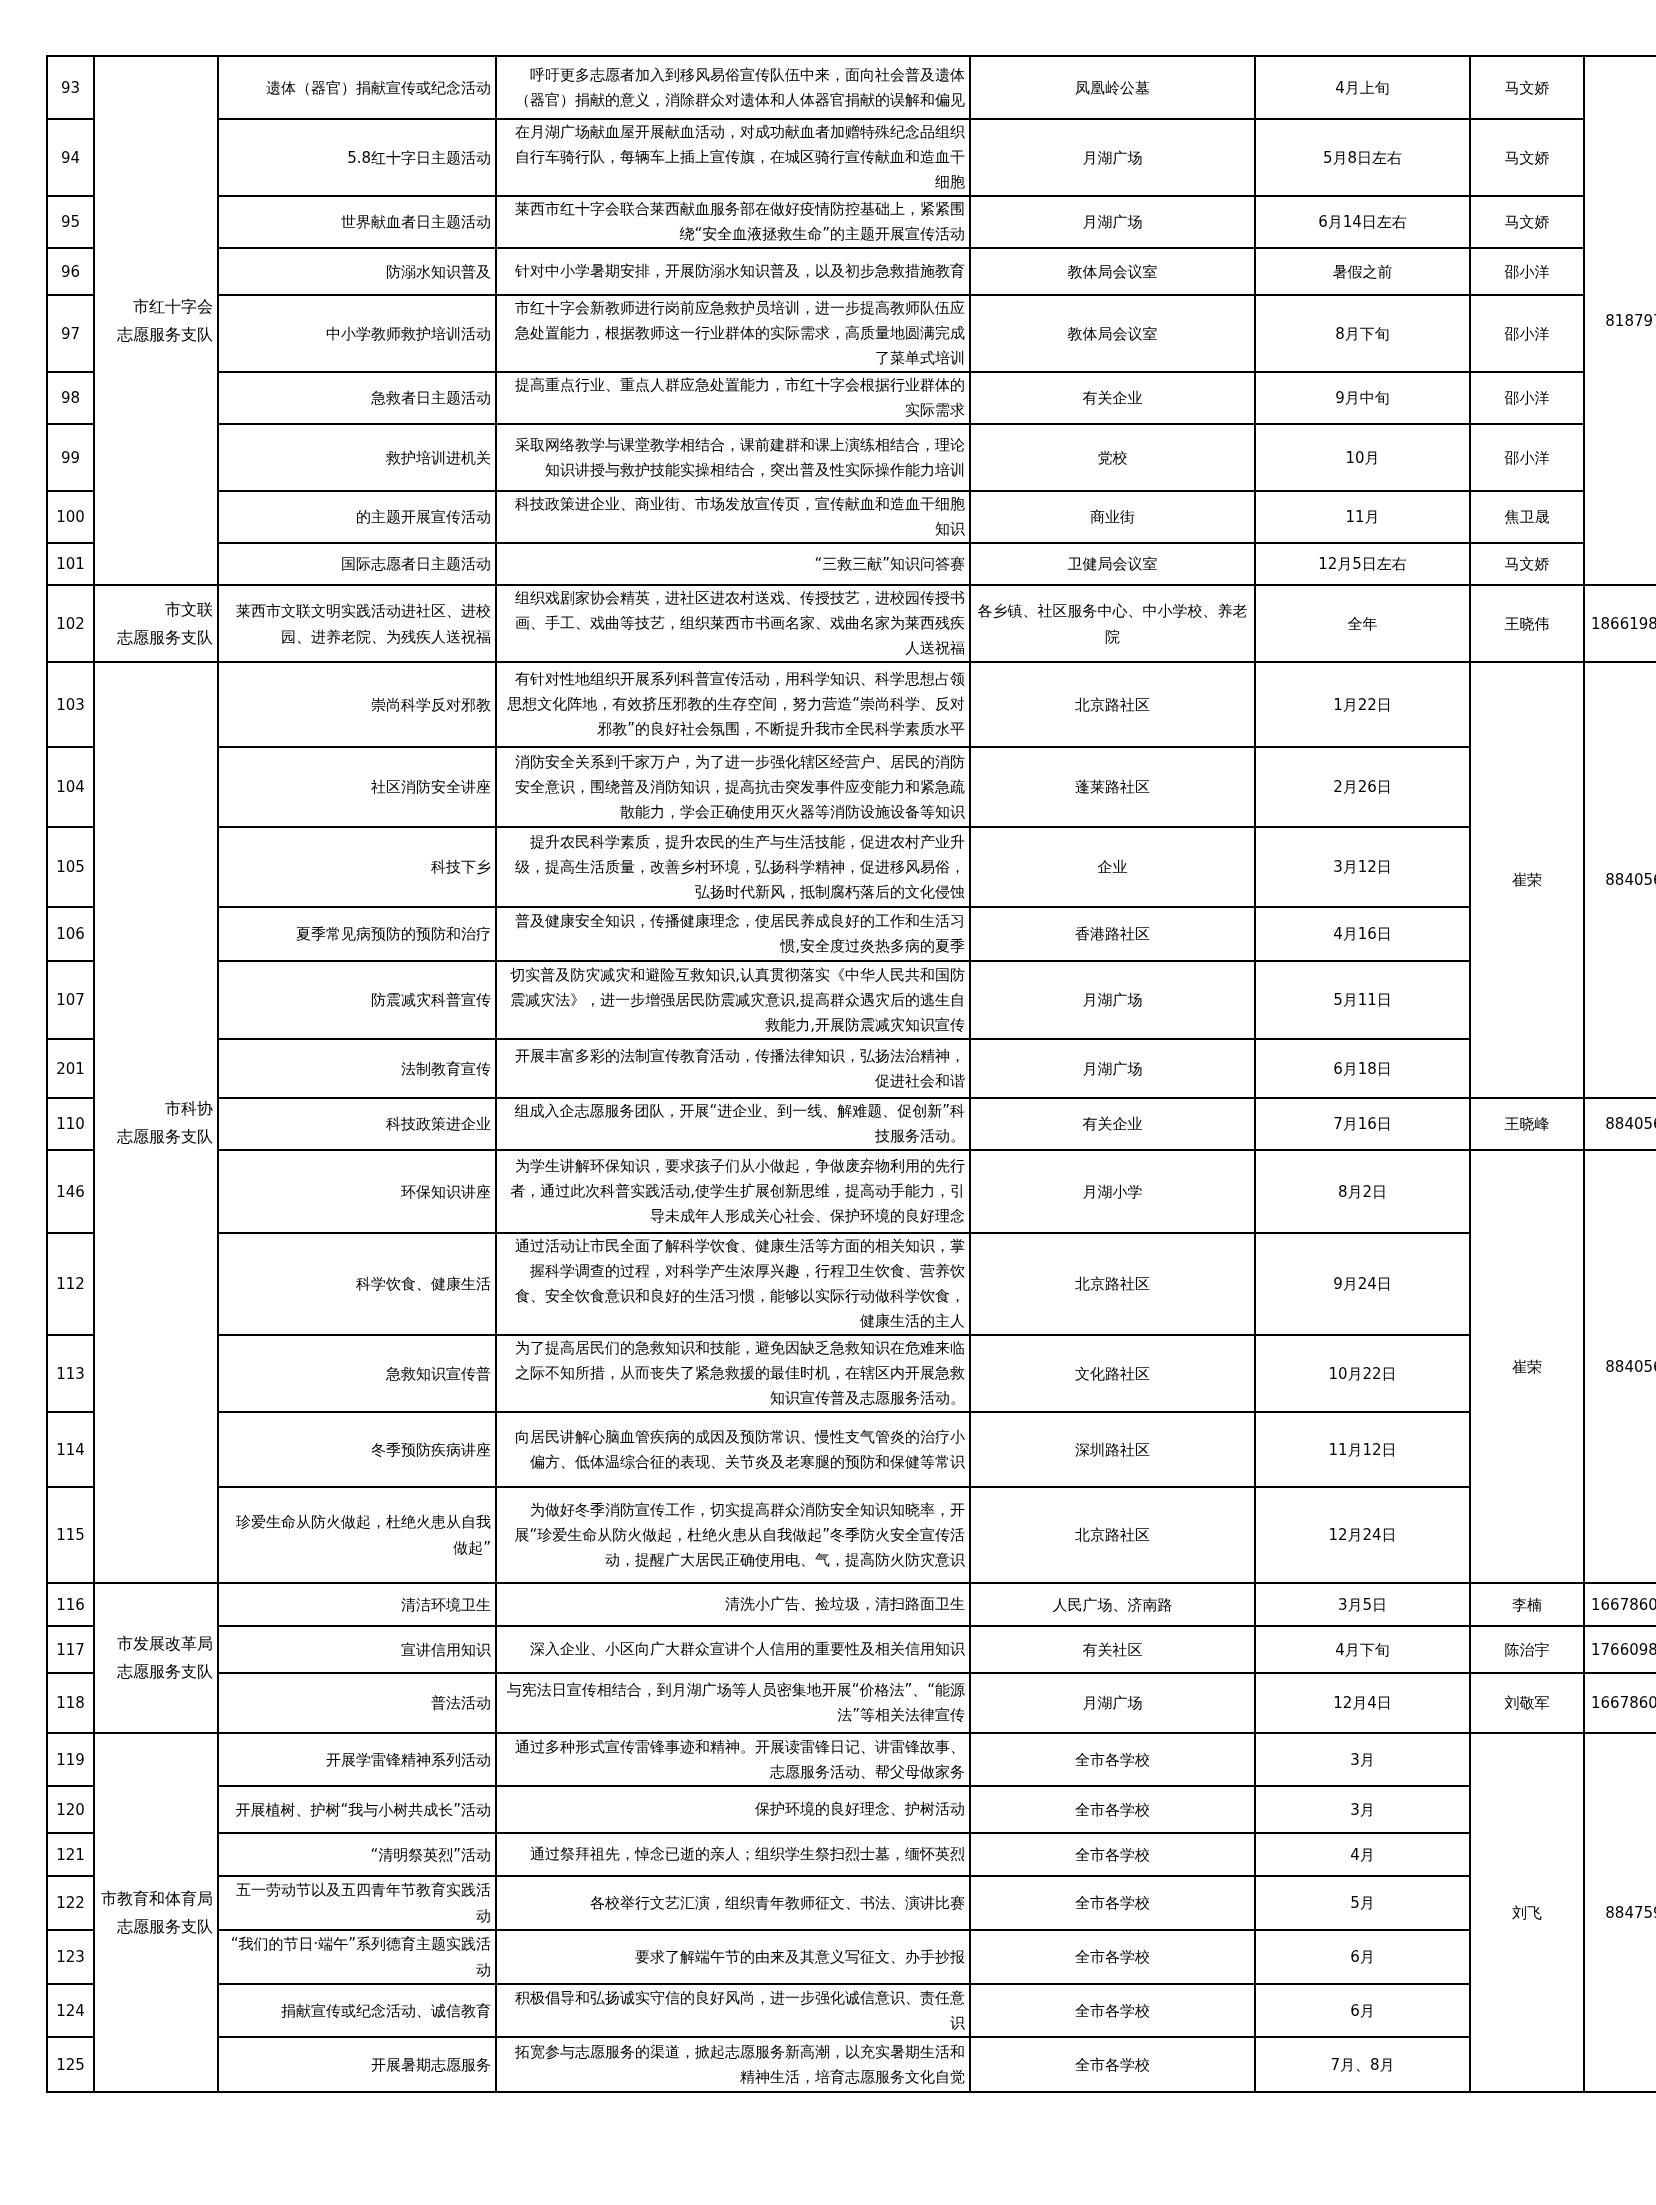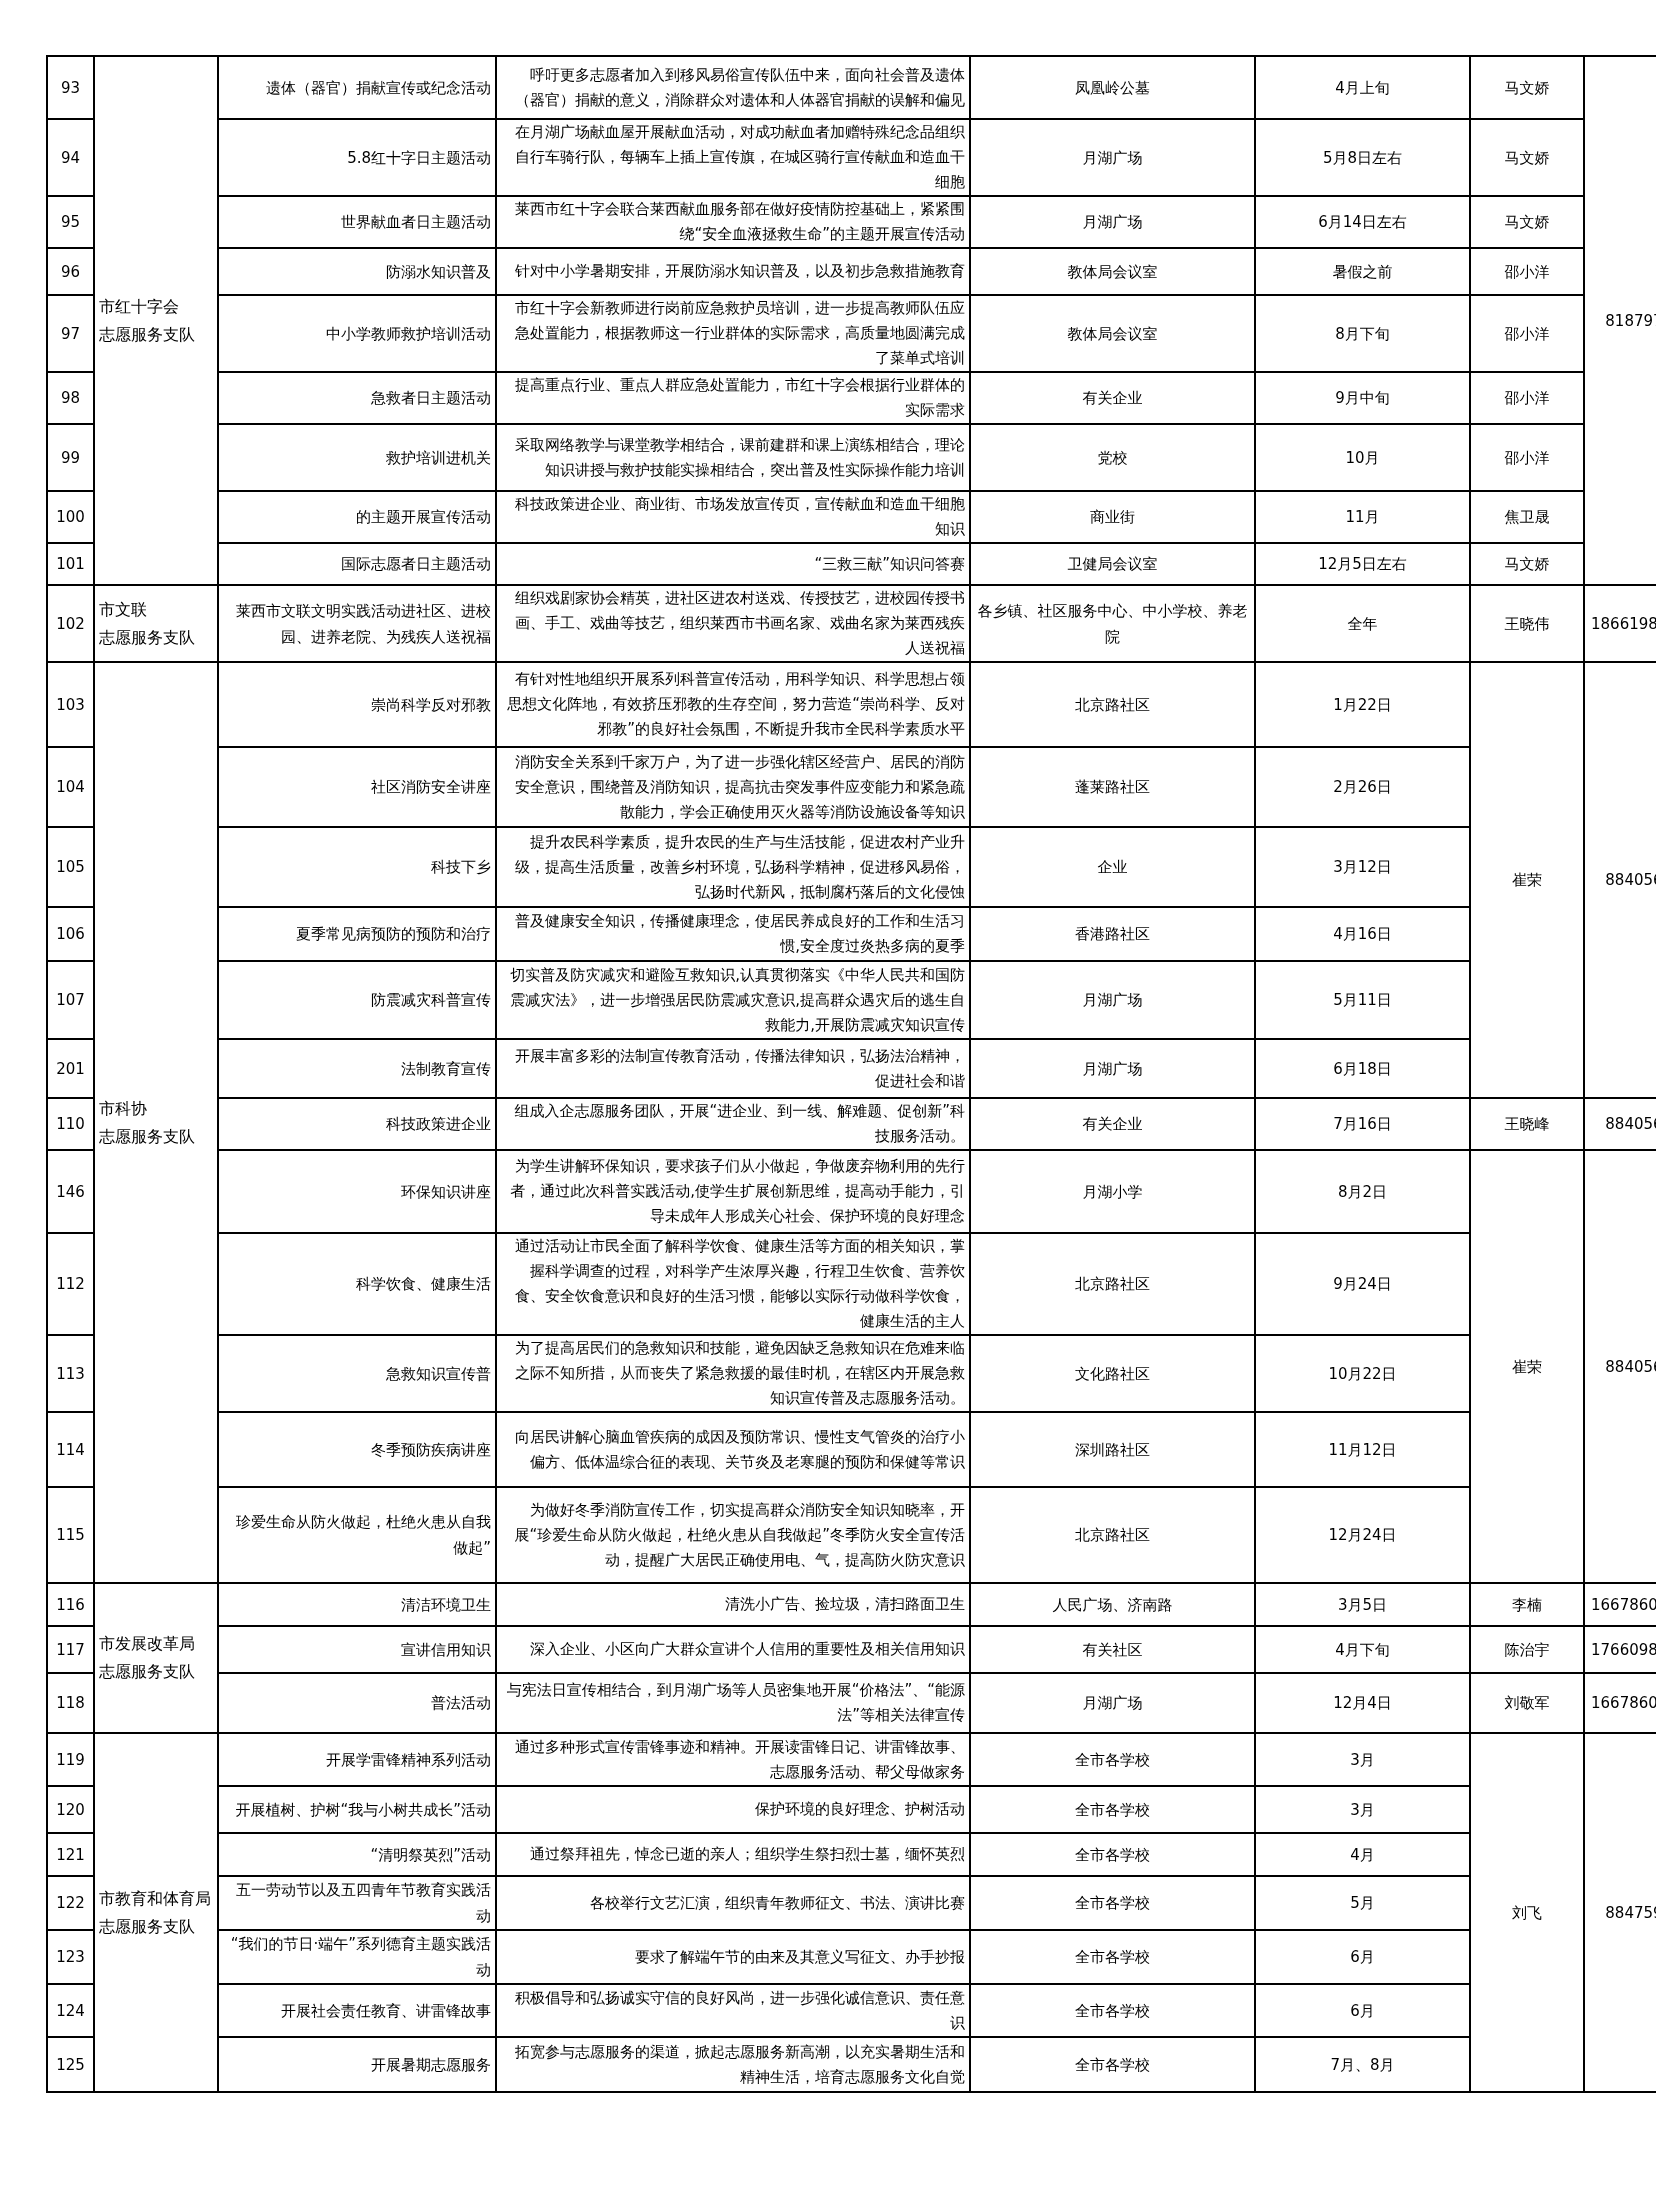--- a/index.html
+++ b/index.html
@@ -2,21 +2,21 @@
 <html style="font-size:8px"><head>
 <meta charset="utf-8">
 <style>
   html, body { margin: 0; padding: 0; background: #ffffff; }
   body { width: 1657px; height: 2205px; position: relative; overflow: hidden;
          font-family: "DejaVu Sans", "Liberation Sans", sans-serif; color: #000; }
   .sheet { position: absolute; left: 46px; top: 55px; width: 1656px; }
   table { border-collapse: collapse; table-layout: fixed; width: 1656px; }
   td { border: 2.5px solid #000; font-size: 15px; line-height: 26px; padding: 0 4px; vertical-align: middle; word-break: break-all; }
   td.no { text-align: center; }
-  td.unit { text-align: left; font-size: 16px; line-height: 28px; }
+  td.unit { text-align: right; font-size: 16px; line-height: 28px; }
   td.act { text-align: right; }
   td.content { text-align: right; font-size: 15px; line-height: 25px; }
   td.loc, td.time, td.person, td.phone { text-align: center; }
 </style>
 </head>
 <body>
 
 <div class="sheet">
 <table>
   <colgroup>
@@ -276,21 +276,21 @@
     </tr>
     <tr style="height:53px">
       <td class="no">123</td>
       <td class="act">“我们的节日·端午”系列德育主题实践活动</td>
       <td class="content">要求了解端午节的由来及其意义写征文、办手抄报</td>
       <td class="loc">全市各学校</td>
       <td class="time">6月</td>
     </tr>
     <tr style="height:53px">
       <td class="no">124</td>
-      <td class="act">开展社会责任教育、讲雷锋故事</td>
+      <td class="act">捐献宣传或纪念活动、诚信教育</td>
       <td class="content">积极倡导和弘扬诚实守信的良好风尚，进一步强化诚信意识、责任意识</td>
       <td class="loc">全市各学校</td>
       <td class="time">6月</td>
     </tr>
     <tr style="height:55px">
       <td class="no">125</td>
       <td class="act">开展暑期志愿服务</td>
       <td class="content">拓宽参与志愿服务的渠道，掀起志愿服务新高潮，以充实暑期生活和精神生活，培育志愿服务文化自觉</td>
       <td class="loc">全市各学校</td>
       <td class="time">7月、8月</td>

